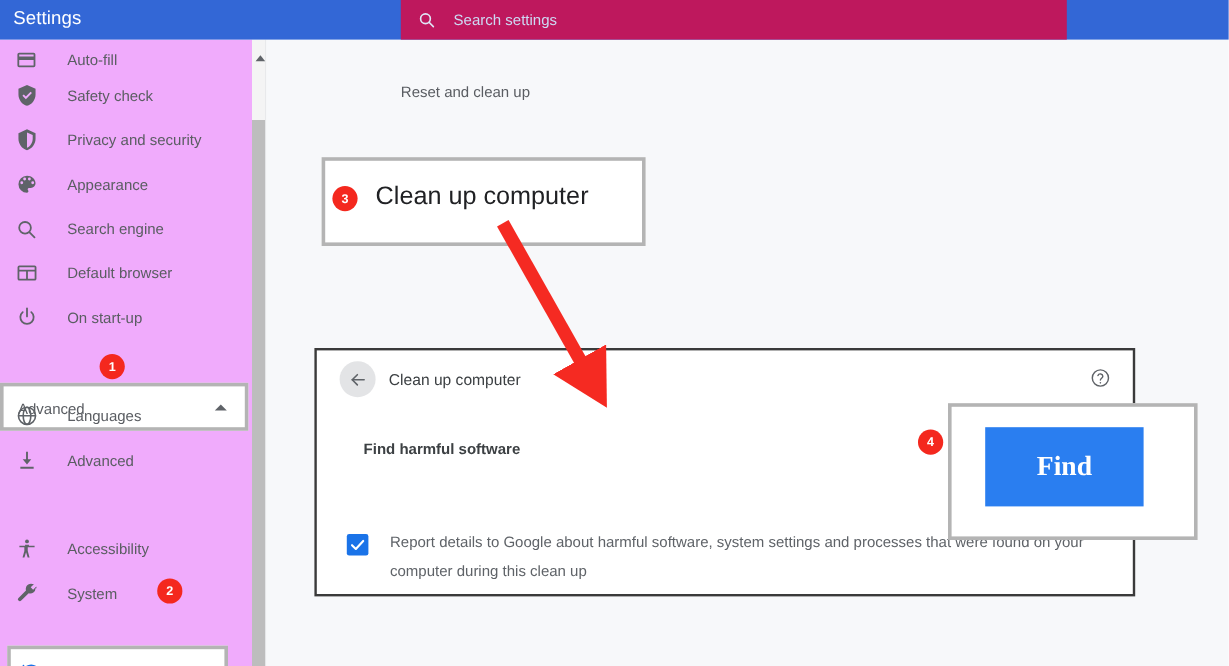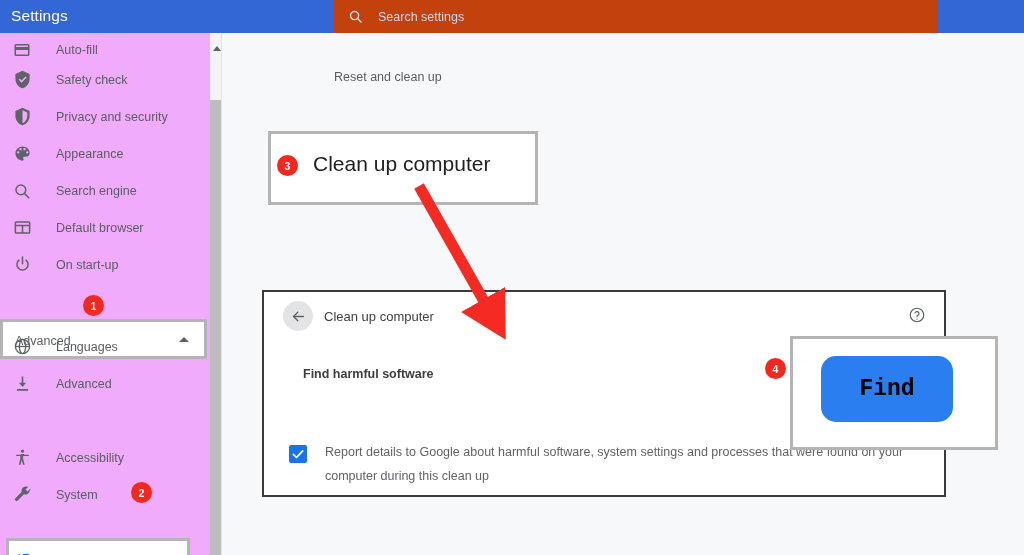--- a/index.html
+++ b/index.html
@@ -14,22 +14,22 @@
   
   .header {
     position: absolute; left: 0; top: 0; width: 1024px; height: 33px;
     background: #3367d6;
   }
   .header-title {
     position: absolute; left: 11px; top: 7px;
     font-size: 15.5px; color: #ffffff; letter-spacing: .1px;
   }
   .search-box {
-    position: absolute; left: 334px; top: 0; width: 604px; height: 33px;
-    background: #c2410c;
+    position: absolute; left: 334px; top: 0; width: 555px; height: 33px;
+    background: #be185d;
   }
   .search-icon {
     position: absolute; left: 14px; top: 9px; width: 15px; height: 15px;
     color: #dfe6f6;
   }
   .search-icon svg { display:block; }
   .search-input {
     position: absolute; left: 44px; top: 9px; width: 560px; height: 16px;
     font-size: 12.5px; color: #cdd9f3; line-height: 16px;
     background: transparent; border: 0; outline: none;
@@ -176,23 +176,23 @@
   }
   .callout-clean-text {
     position: absolute; left: 42px; top: 18px;
     font-size: 21px; color: #202124;
   }
   .callout-find {
     left: 790px; top: 336px; width: 208px; height: 114px;
   }
   .find-button {
     position: absolute; left: 28px; top: 17px; width: 132px; height: 66px;
-    background: #2a7ef0; border-radius: 15px; border: none;
-    color: #000000; font-size: 23px; font-weight: bold;
-    font-family: Liberation Mono, monospace; cursor: pointer;
+    background: #2a7ef0; border-radius: 0; border: none;
+    color: #ffffff; font-size: 23px; font-weight: bold;
+    font-family: Liberation Serif, serif; cursor: pointer;
   }
 
   
   .badge {
     position: absolute; width: 21px; height: 21px; border-radius: 50%;
     background: #f4281e; color: #ffffff;
     font-size: 10.5px; font-weight: bold;
     display: flex; align-items: center; justify-content: center;
     z-index: 40;
   }

